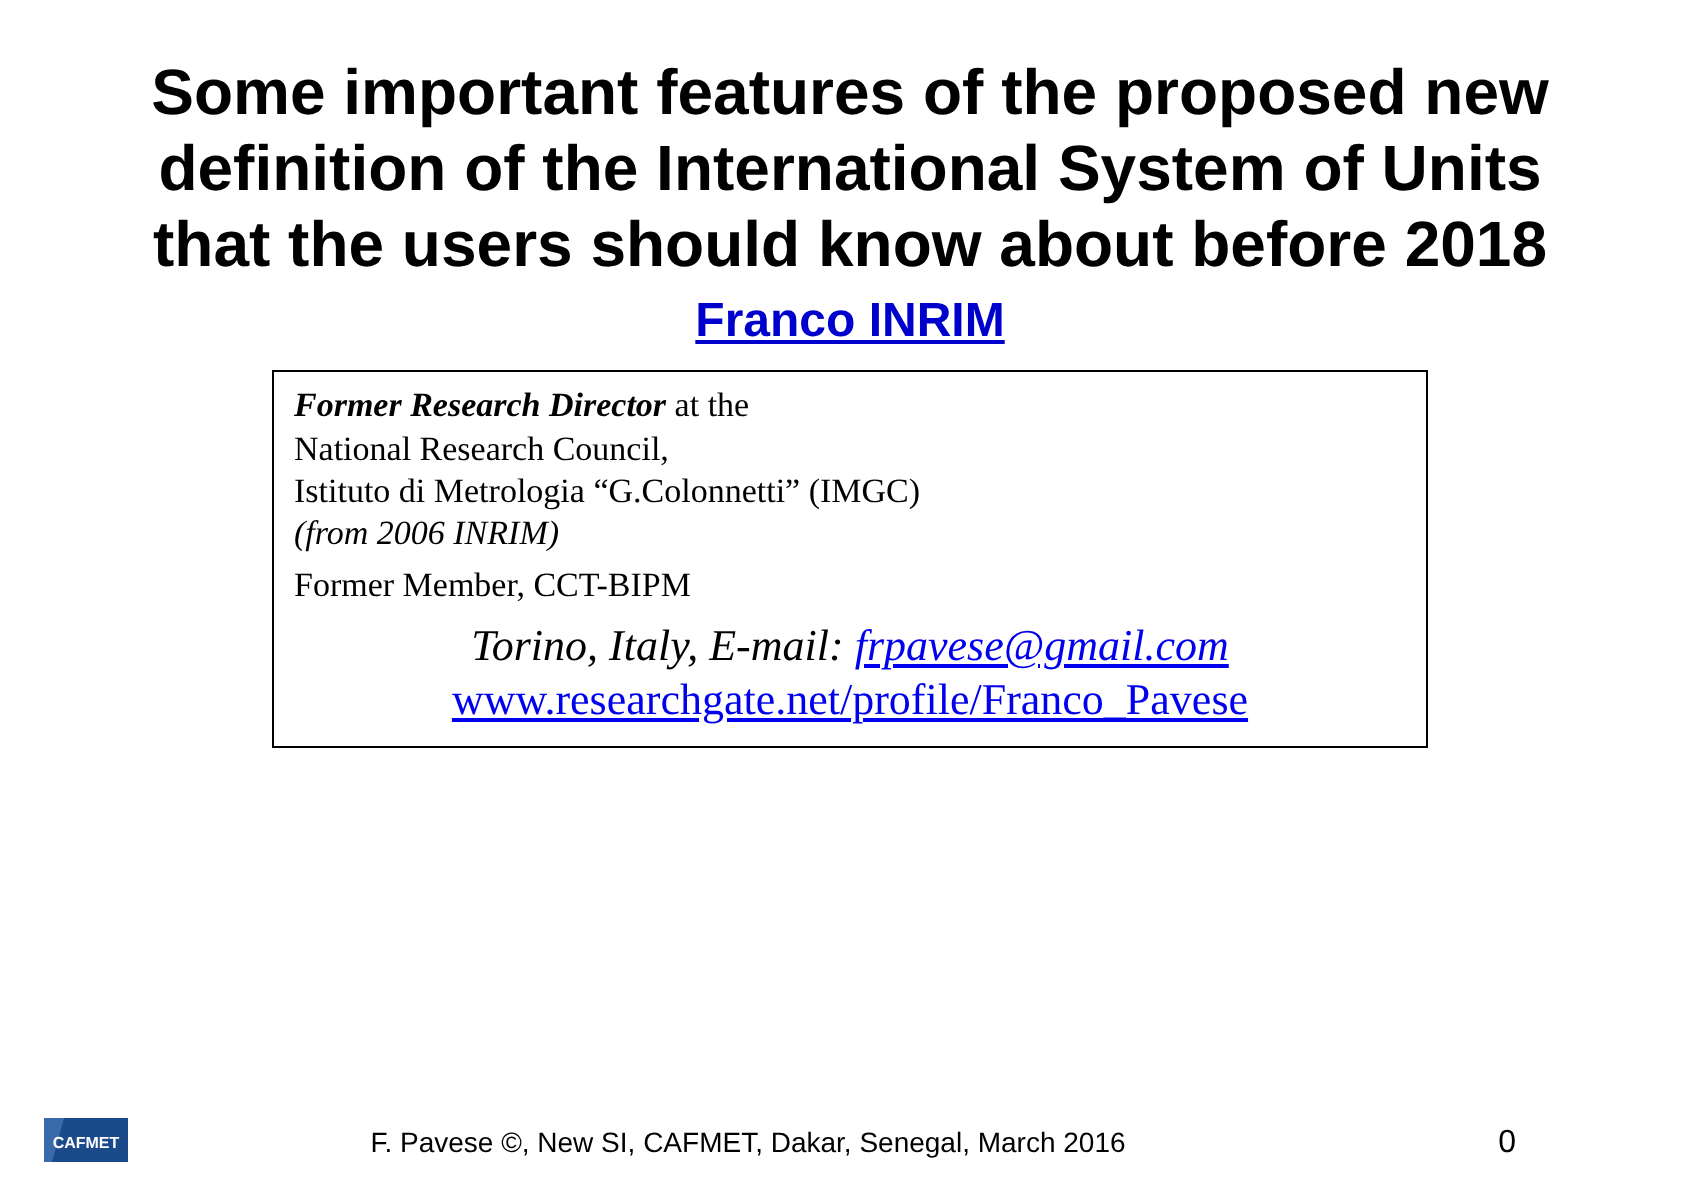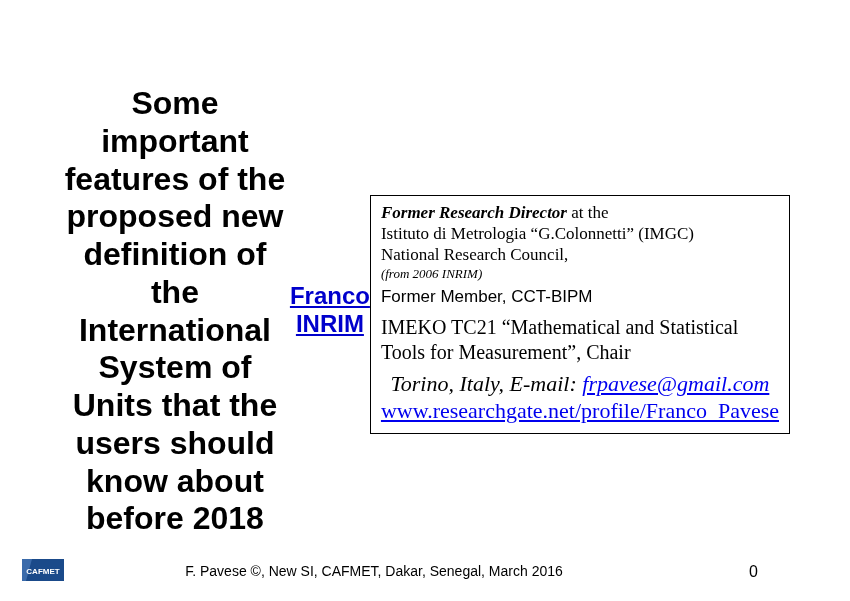--- a/index.html
+++ b/index.html
@@ -9,20 +9,21 @@
     background: #ffffff;
     font-family: Arial, Helvetica, sans-serif;
     position: relative;
     overflow: hidden;
   }
   .slide {
     width: 850px;
     height: 601px;
     padding: 28px 60px 0 60px;
     display: flex;
+    flex-direction: column;
     align-items: center;
   }
   .title {
     font-size: 32px;
     font-weight: bold;
     text-align: center;
     line-height: 1.18;
     color: #000;
     margin-bottom: 6px;
   }
@@ -43,25 +44,25 @@
   }
   .role-line {
     font-family: "Times New Roman", Times, serif;
     font-size: 17px;
     line-height: 1.25;
   }
   .role-line .bold-i { font-weight: bold; font-style: italic; }
   .from-line {
     font-family: "Times New Roman", Times, serif;
     font-style: italic;
-    font-size: 13px;
+    font-size: 17px;
     line-height: 1.3;
   }
   .member-line {
-    font-family: Liberation Sans, sans-serif;
+    font-family: Liberation Serif, serif;
     font-size: 17px;
     margin-top: 4px;
     line-height: 1.3;
   }
   .imeko-line, .iso-line {
     font-family: "Times New Roman", Times, serif;
     font-size: 20px;
     line-height: 1.25;
     margin-top: 6px;
   }
@@ -112,27 +113,26 @@
 <body>
 
 <div class="slide">
   <div class="title">Some important features of the proposed new definition of the International System of Units that the users should know about before 2018</div>
   <div class="author">Franco INRIM</div>
 
   <div class="info-box">
     <div class="role-line">
       <span class="bold-i">Former Research Director</span><span> at the</span>
     </div>
+    <div class="role-line">National Research Council,</div>
     <div class="role-line">
       <span>Istituto di Metrologia </span><span>“G.Colonnetti”</span><span> (IMGC)</span>
     </div>
-    <div class="role-line">National Research Council,</div>
     <div class="from-line">(from 2006 INRIM)</div>
     <div class="member-line">Former Member, CCT-BIPM</div>
-    <div class="imeko-line">IMEKO TC21 “Mathematical and Statistical Tools for Measurement”, Chair</div>
     <div class="contact-line">
       <span>Torino, Italy, E-mail: </span><span class="link">frpavese@gmail.com</span>
     </div>
     <div class="url-line">
       <span class="link">www.researchgate.net/profile/Franco_Pavese</span>
     </div>
   </div>
 </div>
 
 <div class="footer">F. Pavese ©, New SI, CAFMET, Dakar, Senegal, March 2016</div>

